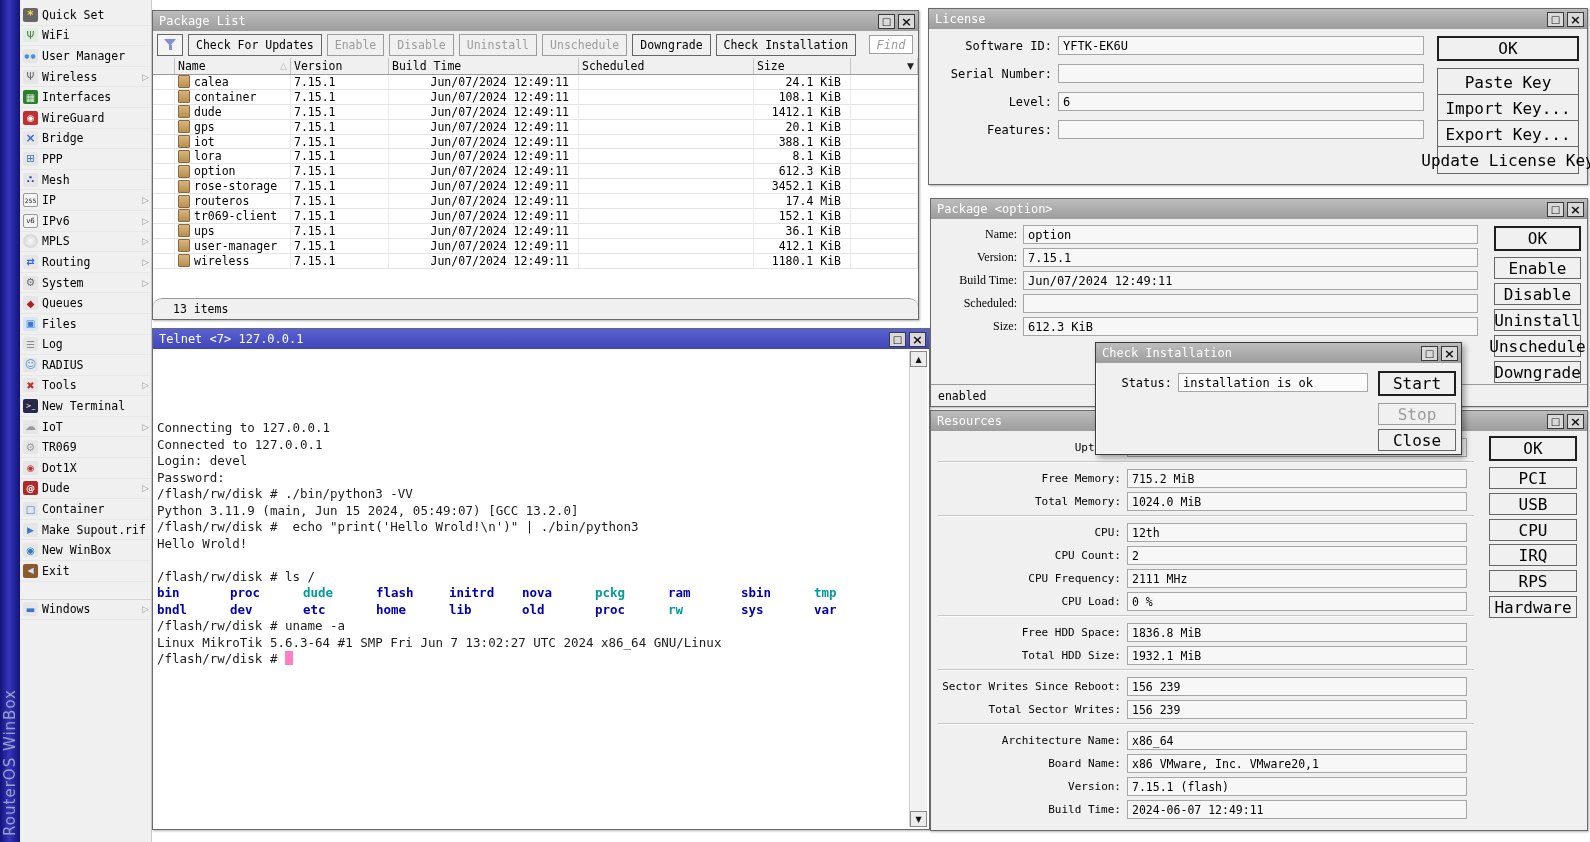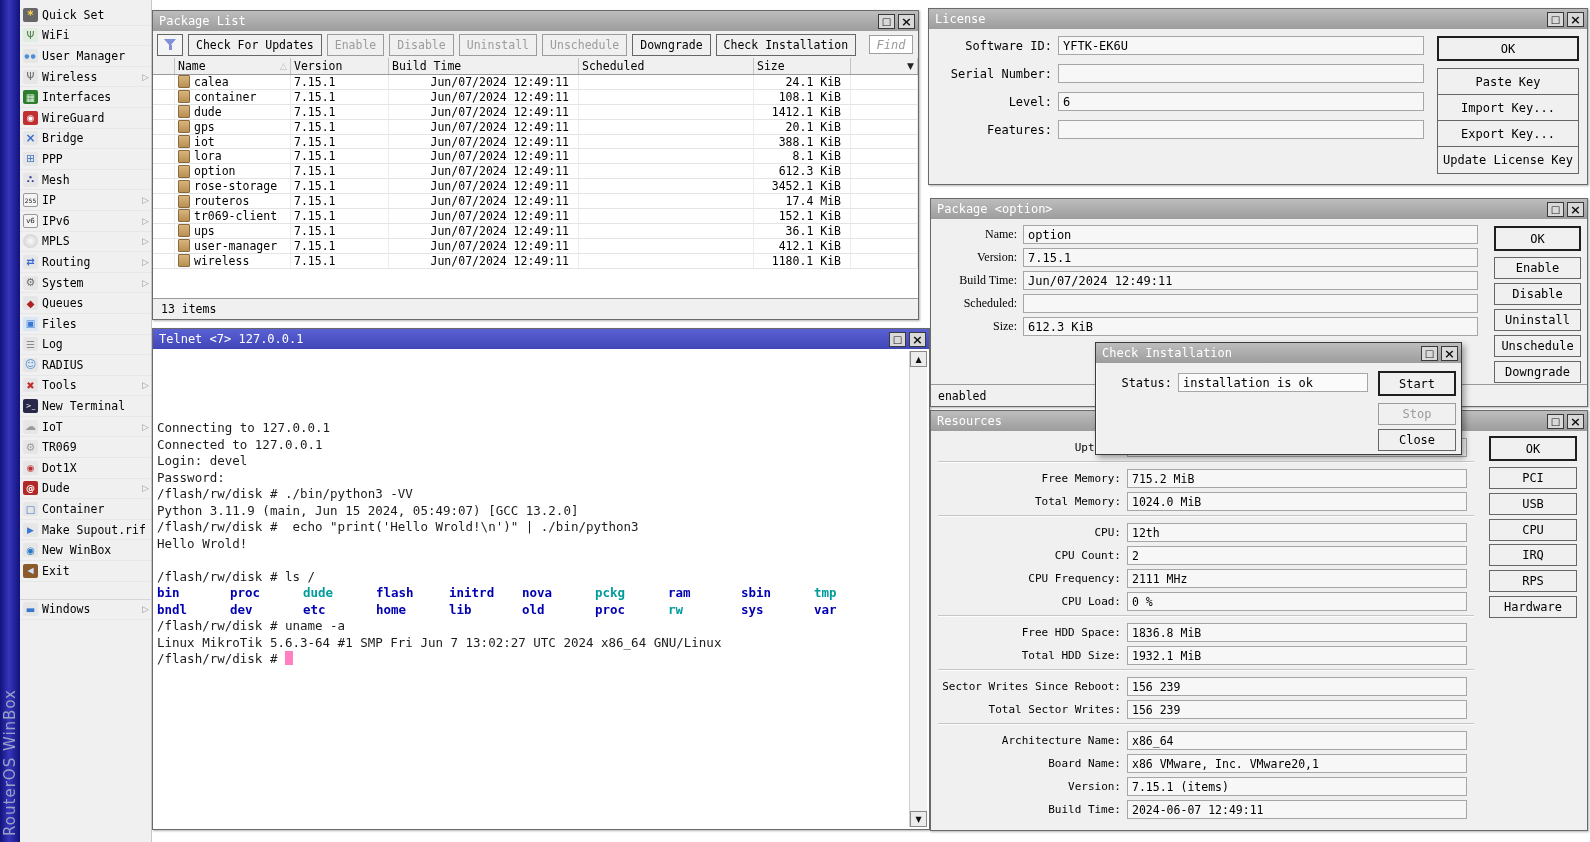--- a/index.html
+++ b/index.html
@@ -61,21 +61,21 @@
   .titlebar.inactive{background:linear-gradient(#bdbdbd,#9c9c9c);}
   .titlebar.active{background:linear-gradient(#5a61d2,#4046b8);}
   .tb-btns{margin-left:auto;display:flex;gap:3px;}
   .tb-btn{width:17px;height:15px;background:#d9d9d9;border:1px solid #3a3a3a;display:flex;
           align-items:center;justify-content:center;font-size:10px;color:#111;box-sizing:border-box;
           font-family:"DejaVu Sans",sans-serif;}
   .tb-btn.close{font-size:13px;font-weight:bold;}
   .fld{background:#f7f7f7;border:1px solid #a6a6a6;height:19px;font-size:12px;padding:0 4px;
        display:flex;align-items:center;box-sizing:border-box;white-space:nowrap;overflow:hidden;}
   .btn{background:#f0f0f0;border:1px solid #666;display:flex;align-items:center;justify-content:center;
-       font-size:12px;box-sizing:border-box;white-space:nowrap;}
+       font-size:16px;box-sizing:border-box;white-space:nowrap;}
   .btn.default{border:2px solid #1f1f1f;}
   .btn.disabled{color:#9c9c9c;border-color:#9c9c9c;}
   .flabel{font-size:12px;text-align:right;white-space:nowrap;}
   .frow{display:flex;align-items:center;}
 
   
   #pkg-win{left:152px;top:10px;width:767px;height:310px;}
   #pkg-toolbar{display:flex;align-items:center;gap:5px;padding:3px 4px;height:27px;box-sizing:border-box;position:relative;}
   .tool-btn{height:20px;padding:0 7px;background:#f0f0f0;border:1px solid #666;display:flex;align-items:center;font-size:11.5px;}
   .tool-btn.disabled{color:#9c9c9c;border-color:#9c9c9c;}
@@ -90,21 +90,21 @@
   .sort-tri{margin-left:auto;color:#b8b8b8;font-size:9px;font-family:"DejaVu Sans",sans-serif;}
   #col-select{margin-left:auto;font-size:9px;color:#222;font-family:"DejaVu Sans",sans-serif;}
   #pkg-body{background:#fff;height:225px;overflow:hidden;}
   .prow.data{height:14.9px;font-size:11.5px;background:#fff;}
   .prow.data .c{display:flex;align-items:center;padding:0 3px;border-right:1px solid #ececec;
                 border-bottom:1px solid #e4e4e4;overflow:hidden;white-space:nowrap;}
   .prow.data .c.r{justify-content:flex-end;padding-right:9px;}
   .pkg-ico{width:10px;height:11px;background:linear-gradient(#d8b57e,#b98f52);border:1px solid #8a6a3a;
            margin-right:4px;flex:none;border-radius:1px;}
   #pkg-status{position:absolute;left:0;right:0;bottom:0;height:20px;border-top:1px solid #9a9a9a;
-              background:#f0f0f0;display:flex;align-items:center;padding-left:8px;font-size:11.5px;}
+              background:#f0f0f0;display:flex;align-items:center;padding-left:20px;font-size:11.5px;border-radius:9px;}
 
   
   #telnet-win{left:152px;top:328px;width:778px;height:502px;background:#fff;}
   #term{position:absolute;left:3px;top:23px;right:21px;bottom:3px;background:#fff;overflow:hidden;
         font-size:12.5px;color:#1c1c1c;padding:2px 1px;}
   .tline{height:16.5px;white-space:pre;}
   .lse{display:inline-block;width:73px;font-weight:bold;}
   .lse.dir{color:#0000b2;}
   .lse.link{color:#009c9c;}
   .cur{display:inline-block;width:8px;height:14px;background:#ff7fc0;vertical-align:-2px;}
@@ -666,21 +666,21 @@
         <div class="frow">
           <span class="flabel">Architecture Name:</span>
           <span class="fld">x86_64</span>
         </div>
         <div class="frow">
           <span class="flabel">Board Name:</span>
           <span class="fld">x86 VMware, Inc. VMware20,1</span>
         </div>
         <div class="frow">
           <span class="flabel">Version:</span>
-          <span class="fld">7.15.1 (items)</span>
+          <span class="fld">7.15.1 (flash)</span>
         </div>
         <div class="frow">
           <span class="flabel">Build Time:</span>
           <span class="fld">2024-06-07 12:49:11</span>
         </div>
       </div>
     <div id="res-btns">
         <span class="btn default" style="top: 25px; height: 25px;">OK</span>
         <span class="btn" style="top: 56px;">PCI</span>
         <span class="btn" style="top: 82px;">USB</span>

